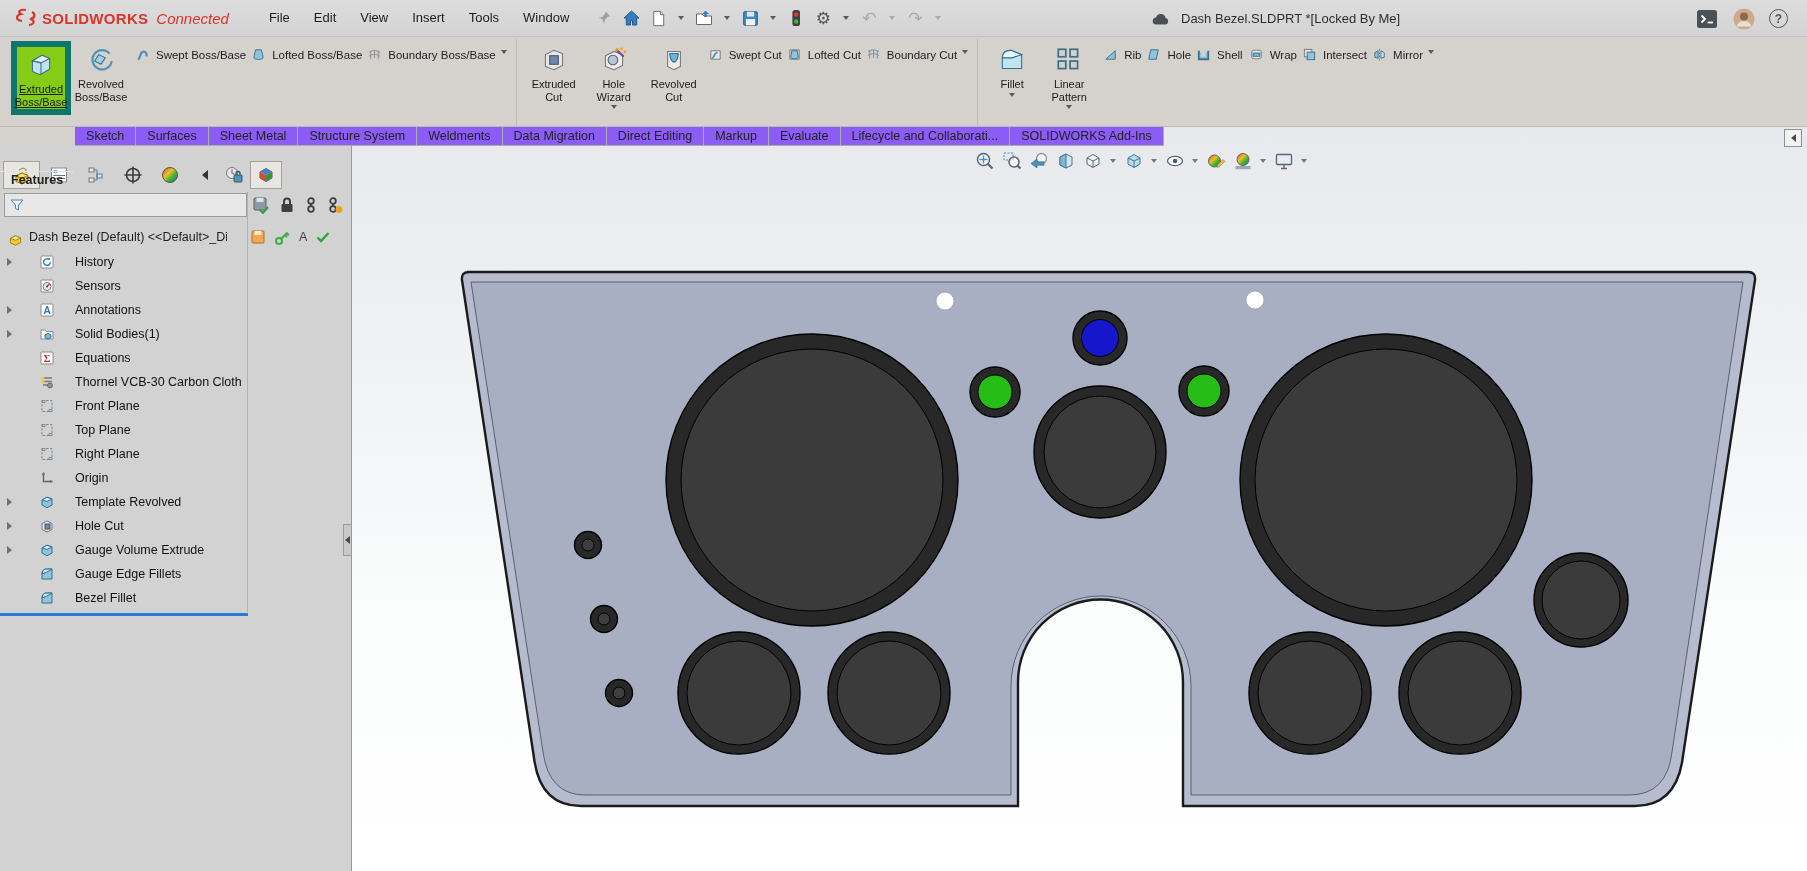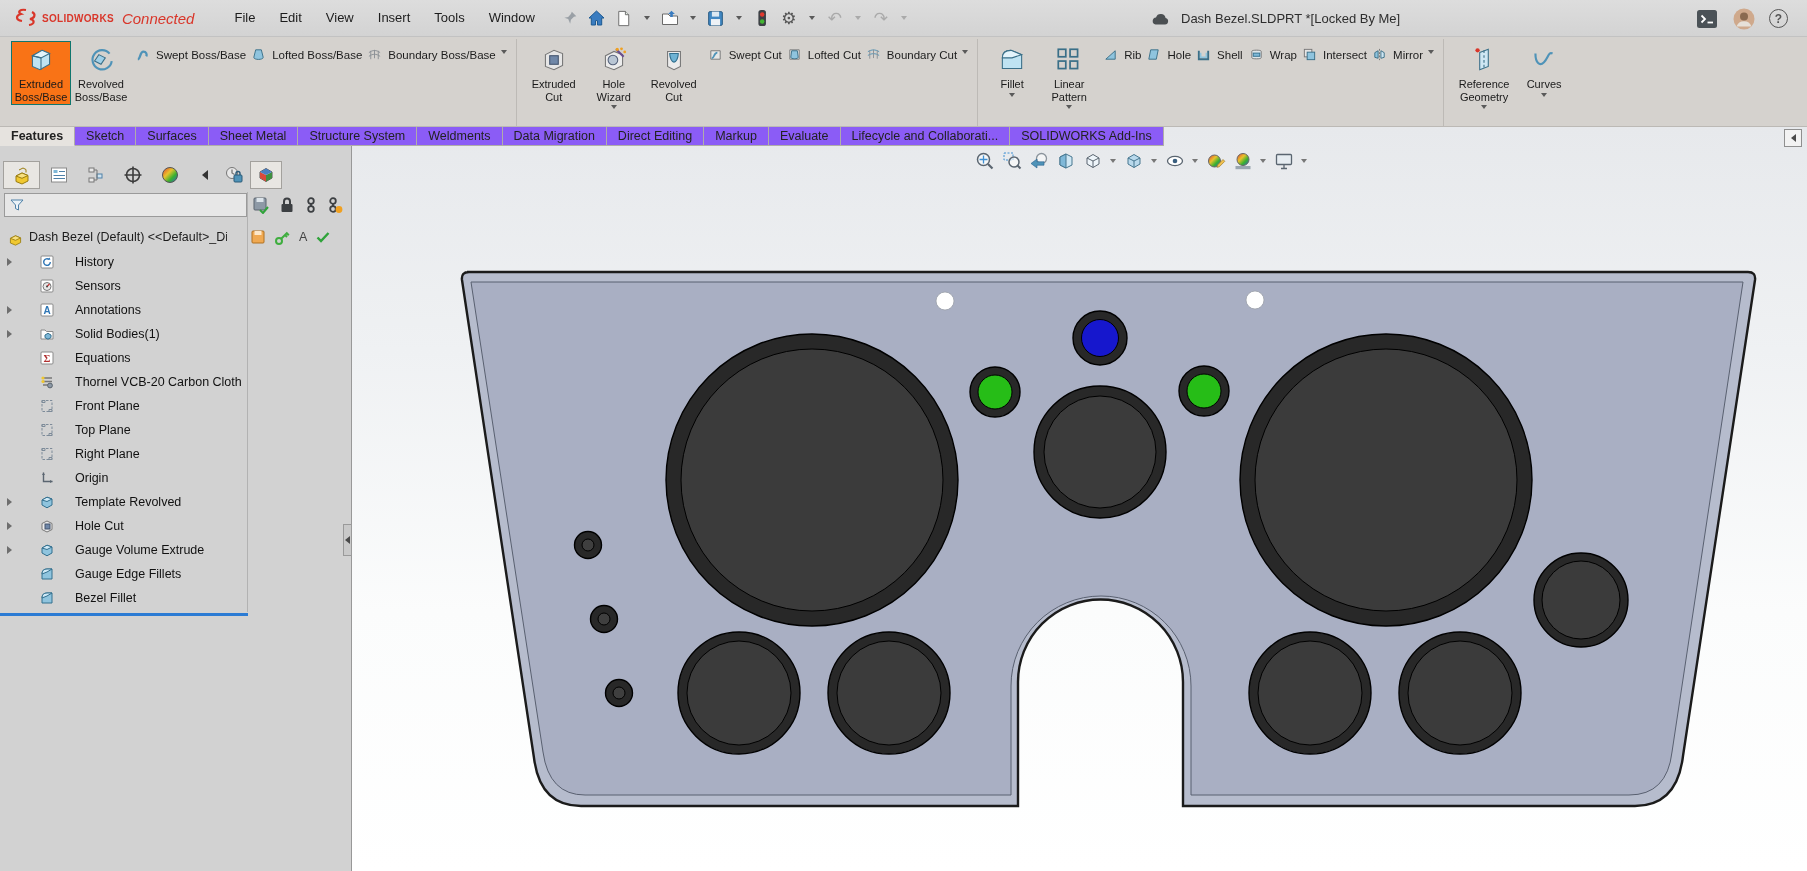--- a/index.html
+++ b/index.html
@@ -2,51 +2,51 @@
 <html><head>
 <meta charset="utf-8">
 <style>
   *{box-sizing:border-box;margin:0;padding:0;}
   html,body{width:1807px;height:871px;overflow:hidden;}
   body{font-family:"Liberation Sans",sans-serif;color:#1c1c1c;background:#d5d2ce;position:relative;font-size:12px;}
   svg{display:block;}
   
   .titlebar{position:absolute;top:0;left:0;right:0;height:37px;background:linear-gradient(#dddddd,#d3d3d3);border-bottom:1px solid #c2c2c2;display:flex;align-items:center;}
   .brand{display:flex;align-items:center;gap:4px;padding-left:12px;color:#d9362a;white-space:nowrap;}
-  .brand-name{font-weight:700;font-size:10px;letter-spacing:.3px;}
+  .brand-name{font-weight:700;font-size:15px;letter-spacing:.3px;}
   .brand-suffix{font-style:italic;font-size:15px;margin-left:4px;}
   .menus{display:flex;margin-left:28px;}
   .menu{padding:7px 12px;font-size:13px;line-height:36px;cursor:default;}
   .qat{display:flex;align-items:center;margin-left:10px;gap:1px;}
   .qbtn{display:flex;align-items:center;justify-content:center;width:26px;height:26px;}
   .qbtn.narrow{width:18px;}
   .glyph{font-size:17px;color:#555;}
   .glyph.dis{color:#aaa;}
   .dd{width:0;height:0;border-left:3.5px solid transparent;border-right:3.5px solid transparent;border-top:4px solid #5a5a5a;}
   .dd.dis{border-top-color:#aaa;}
   .doc-title{position:absolute;left:1150px;top:0;height:37px;display:flex;align-items:center;gap:9px;font-size:13px;color:#2e2e2e;}
   .win-icons{position:absolute;right:6px;top:0;height:37px;display:flex;align-items:center;gap:13px;}
   .help-circ{width:19px;height:19px;border:1.6px solid #555;border-radius:50%;display:flex;align-items:center;justify-content:center;font-size:12px;font-weight:700;color:#555;}
   .min-bar{width:13px;height:2px;background:#555;margin-top:8px;}
   
   .ribbon{position:absolute;top:37px;left:0;right:0;height:90px;background:#d5d2ce;border-bottom:1px solid #bcb9b5;display:flex;align-items:stretch;padding:2px 0 0 4px;}
   .rgroup{display:flex;align-items:flex-start;padding:2px 7px 0 7px;}
   .rgroup + .rgroup{border-left:1px solid #bdbab6;}
   .bigbtn{display:flex;flex-direction:column;align-items:center;width:60px;min-width:54px;padding:3px 1px 1px;border:1px solid transparent;cursor:default;}
-  .bigbtn.active{background:#f97316;border:1px solid #0f766e;}
+  .bigbtn.active{background:#84cc16;border:6px solid #0f766e;text-decoration:underline;}
   .blabel{font-size:11px;line-height:12.5px;text-align:center;margin-top:3px;color:#1a1a1a;}
   .bigicon{width:30px;height:30px;}
   .smicon{width:15px;height:15px;flex:0 0 15px;}
   .stackcol{display:flex;gap:5px;padding:6px 2px 0 4px;}
   .stackitem{display:flex;align-items:center;gap:6px;font-size:11.5px;white-space:nowrap;cursor:default;}
   .colcaret{margin:3px auto 0;}
   
   .tabrow{position:absolute;top:127px;left:0;height:19px;display:flex;z-index:6;}
   .tab{padding:0 11px;font-size:12.5px;line-height:18px;background:#8b5cf6;border-right:1px solid #b0ada9;border-bottom:1px solid #b0ada9;color:#222;cursor:default;white-space:nowrap;}
-  .tab.active{background:#e6e3df;font-weight:700;border-bottom:1px solid #e6e3df;}
+  .tab.active{background:#e6e3df;font-weight:700;border-bottom:1px solid #e6e3df;margin-top:44px;}
   
   .panel{position:absolute;top:146px;left:0;width:352px;height:725px;background:#d2d2d2;border-right:1px solid #989898;z-index:5;}
   .fm-tabs{position:absolute;top:15px;left:3px;display:flex;align-items:center;height:28px;}
   .fmtab{width:37px;height:28px;display:flex;align-items:center;justify-content:center;border:1px solid transparent;}
   .fmtab.active{background:#e8e6e2;border:1px solid #a3a19d;}
   .collapse-arrow{width:0;height:0;border-top:5px solid transparent;border-bottom:5px solid transparent;border-right:6px solid #333;margin:0 10px 0 14px;}
   .fbox{position:absolute;left:4px;top:47px;width:243px;height:24px;background:#e7e7e7;border:1px solid #9a9a9a;display:flex;align-items:center;padding-left:4px;}
   .filter-icons{position:absolute;left:252px;top:47px;height:24px;display:flex;align-items:center;gap:9px;}
   .fm-vline{position:absolute;left:247px;top:46px;height:420px;width:1px;background:#b2b2b2;}
   .root-row{position:absolute;left:0;top:79px;width:247px;height:24px;display:flex;align-items:center;gap:5px;padding-left:7px;font-size:12.5px;}
@@ -354,38 +354,20 @@
             <path d="M8 2v12" stroke="#777" stroke-dasharray="2 1.5"></path>
             <path d="M6.5 4 3 6v5l3.5 1Z" fill="#8fc4de" stroke="#3a6f88"></path>
             <path d="M9.5 4 13 6v5l-3.5 1Z" fill="#cfe7f4" stroke="#3a6f88"></path>
           </svg>
         <span>Mirror</span>
       </div>
       <span class="dd colcaret"></span>
     </div>
   </div>
 
-  <div class="rgroup">
-    <div class="bigbtn" style="width:66px">
-      <svg class="bigicon" viewBox="0 0 28 28">
-        <path d="M10 7l8-3v16l-8 3Z" fill="#cfe7f4" stroke="#3a6f88"></path>
-        <path d="M14 5v17" stroke="#3a6f88" stroke-dasharray="2.5 2"></path>
-        <circle cx="8" cy="5" r="2" fill="#d9362a"></circle>
-      </svg>
-      <span class="blabel">Reference Geometry</span>
-      <span class="dd" style="margin-top:2px"></span>
-    </div>
-    <div class="bigbtn" style="width:48px">
-      <svg class="bigicon" viewBox="0 0 28 28">
-        <path d="M6 8c0 9 4 12 8 8s4-10 8-8" fill="none" stroke="#4f93b8" stroke-width="2"></path>
-      </svg>
-      <span class="blabel">Curves</span>
-      <span class="dd" style="margin-top:2px"></span>
-    </div>
-  </div>
 
 </div>
 
 <div class="tabrow">
   <span class="tab active">Features</span>
   <span class="tab">Sketch</span>
   <span class="tab">Surfaces</span>
   <span class="tab">Sheet Metal</span>
   <span class="tab">Structure System</span>
   <span class="tab">Weldments</span>
@@ -685,21 +667,21 @@
       <span class="tlabel">Equations</span>
     </div>
     <div class="trow">
       <span class="tw-slot"></span>
       <svg class="ti" viewBox="0 0 16 16">
           <path d="M4 4h9M4 7.5h9M4 11h5" stroke="#777" stroke-width="1.4"></path>
           <circle cx="4" cy="4" r="1.6" fill="#f0c830"></circle>
           <circle cx="4" cy="7.5" r="1.6" fill="#f0c830"></circle>
           <circle cx="11" cy="11.5" r="2.4" fill="#8d99a6" stroke="#5a646e"></circle>
         </svg>
-      <span class="tlabel">Thornel VCB-20 Carbon Cloth</span>
+      <span class="tlabel">Thornel VCB-30 Carbon Cloth</span>
     </div>
     <div class="trow">
       <span class="tw-slot"></span>
       <svg class="ti" viewBox="0 0 16 16">
           <rect x="3" y="2.5" width="10" height="11" fill="none" stroke="#7d8b99" stroke-dasharray="2.5 1.5"></rect>
           <path d="M3 2.5h3v2H3ZM13 13.5h-3v-2h3Z" fill="none" stroke="#7d8b99"></path>
         </svg>
       <span class="tlabel">Front Plane</span>
     </div>
     <div class="trow">

